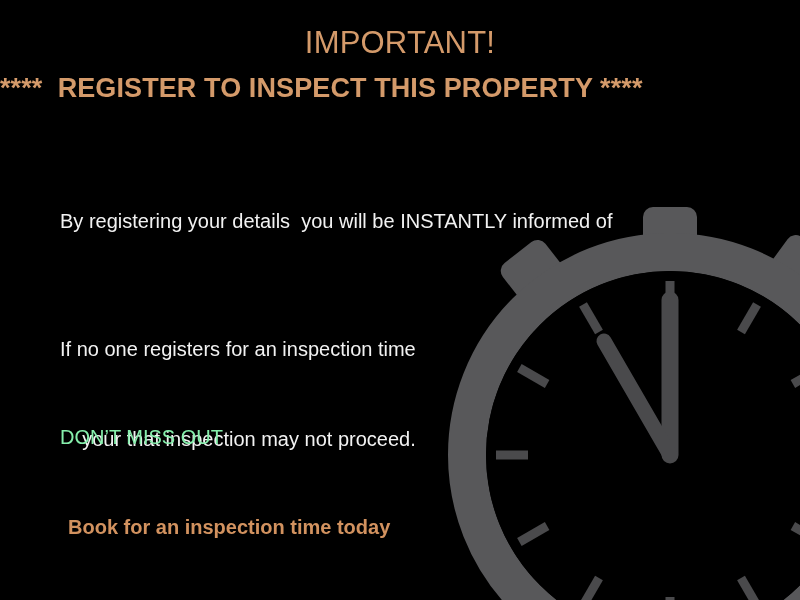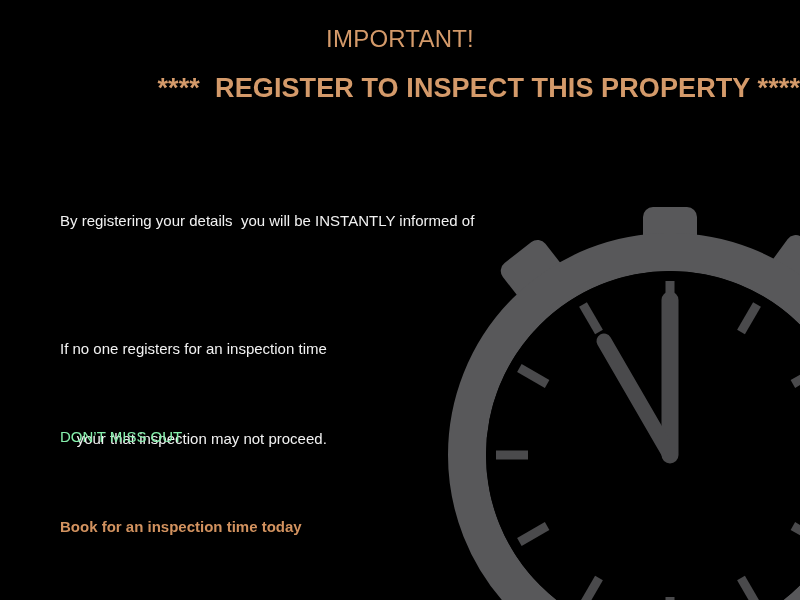--- a/index.html
+++ b/index.html
@@ -39,55 +39,56 @@
     z-index: 2;
   }
 
   .headline-1 {
     position: absolute;
     top: 26px;
     left: 0;
     width: 800px;
     text-align: center;
     color: #d49a6a;
-    font-size: 24px;
+    font-size: 31px;
     font-weight: 400;
     letter-spacing: 0.2px;
     line-height: 1.1;
   }
   .headline-2 {
     position: absolute;
     top: 74px;
     left: 0;
     width: 800px;
-    text-align: right;
+    text-align: left;
     color: #d49a6a;
     font-size: 27px;
     font-weight: 700;
     letter-spacing: 0.1px;
     line-height: 1.1;
     white-space: pre;
   }
 
   .body-block {
     position: absolute;
     left: 60px;
     color: #f2f2f2;
-    font-size: 15px;
+    font-size: 20px;
     font-weight: 400;
     line-height: 30px;
     white-space: pre-wrap;
   }
   #para-1 { top: 146px; }
   #para-2 { top: 274px; text-align: right; }
   #para-3 { top: 362px; }
 
   .emph-orange {
     color: #d2925f;
     font-weight: 700;
+    margin-left: 8px;
   }
   .plain-white {
     color: #86efac;
     font-weight: 400;
   }
   .line { display: block; }
 </style>
 </head>
 <body>
 

